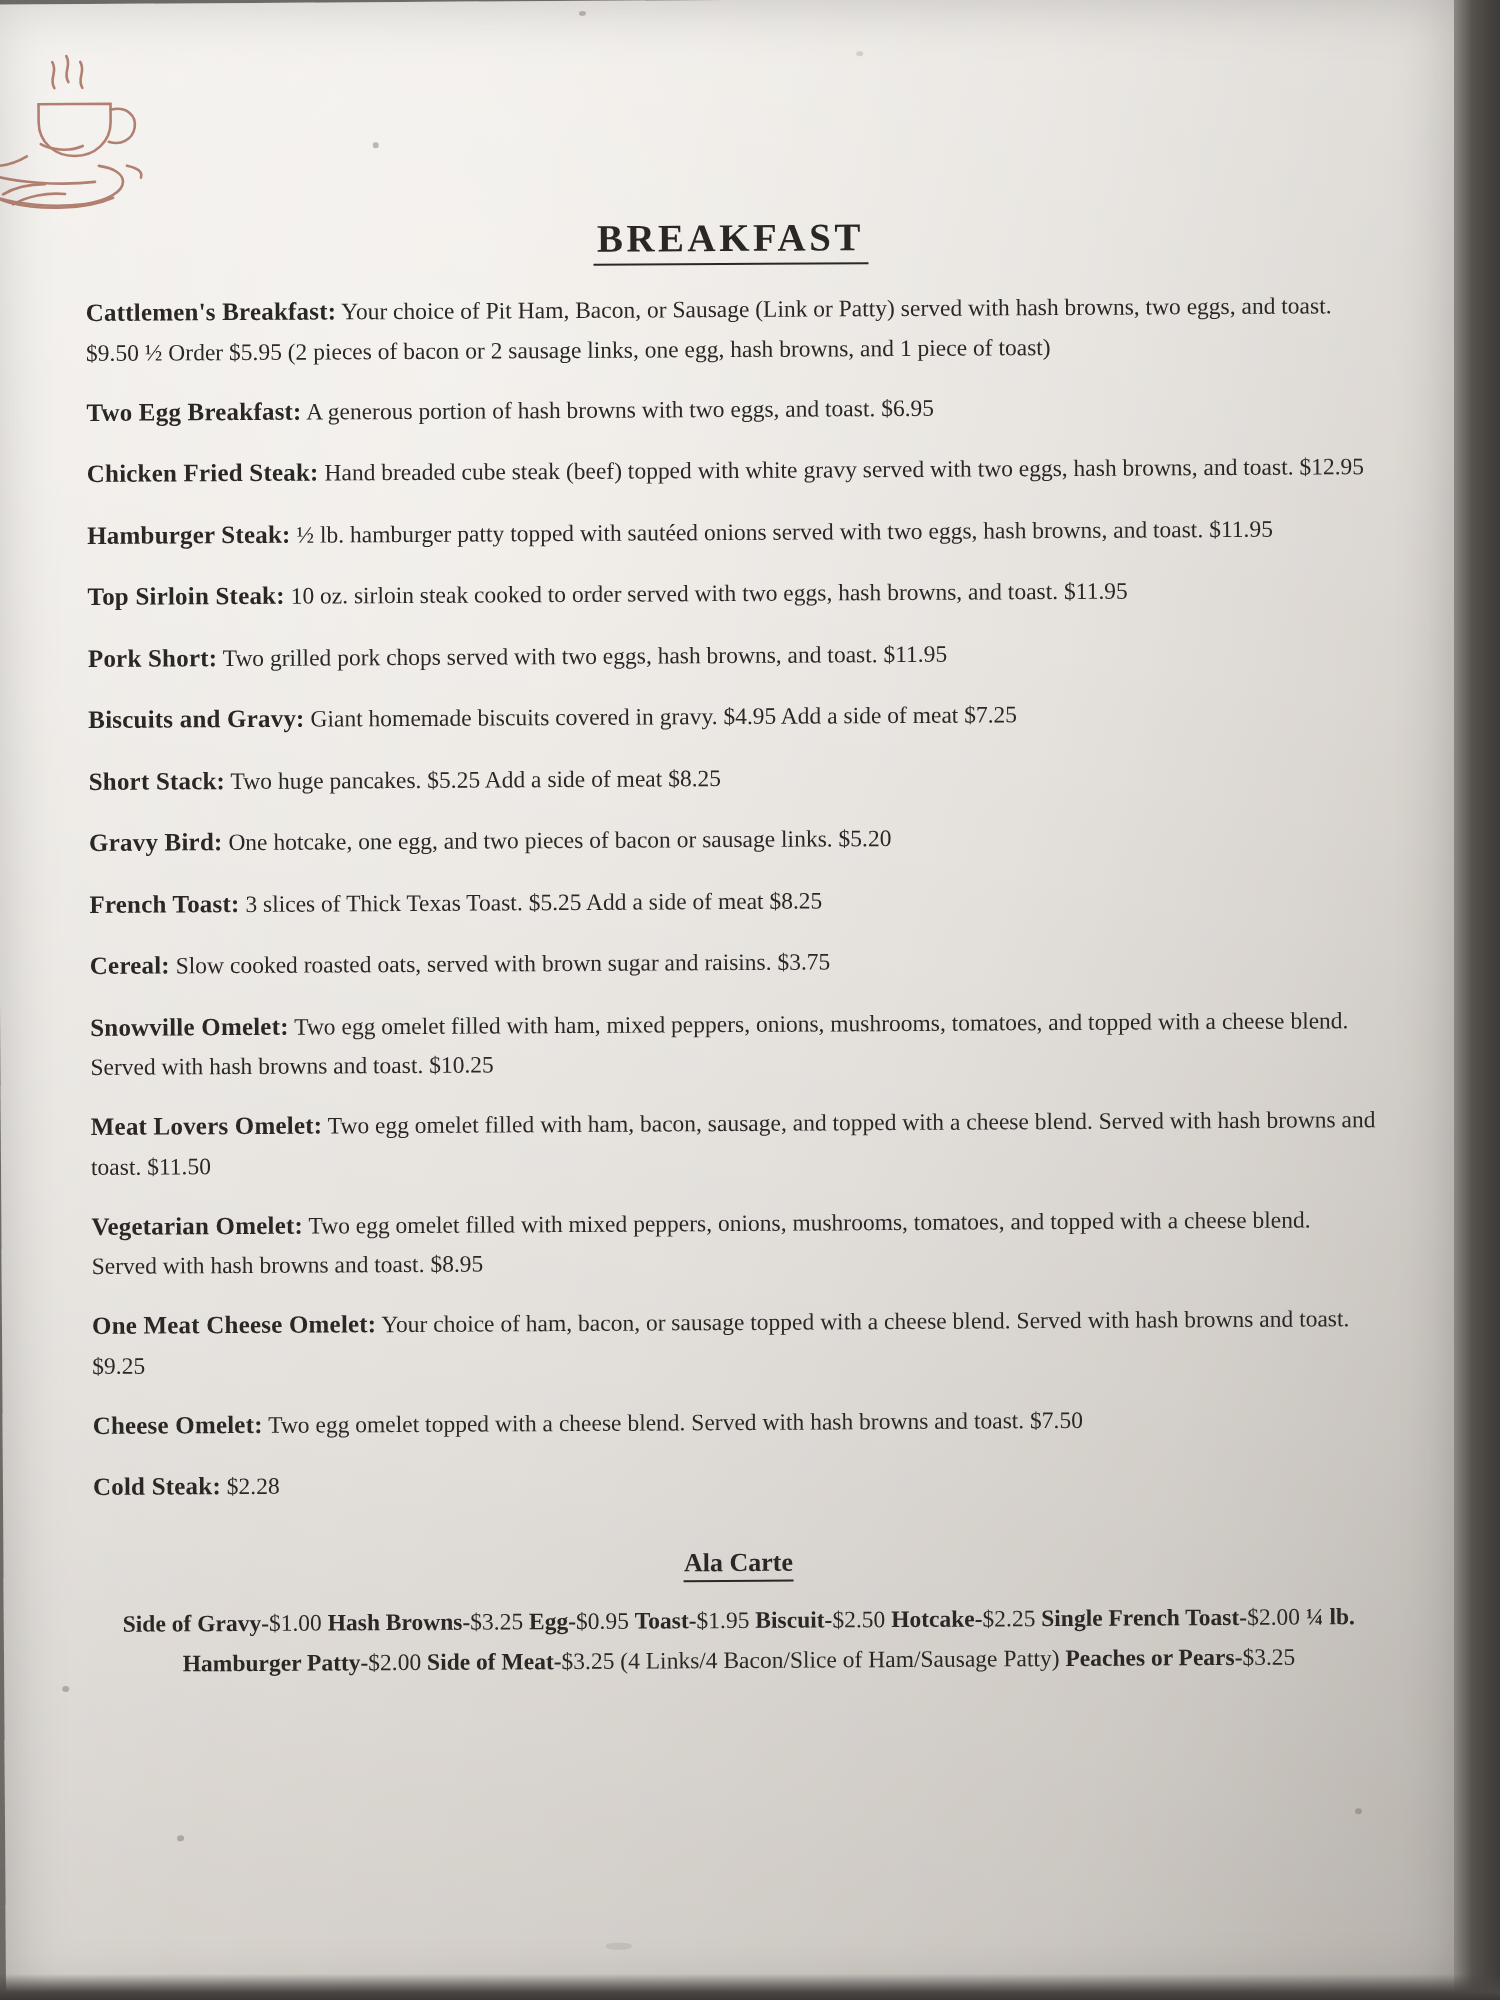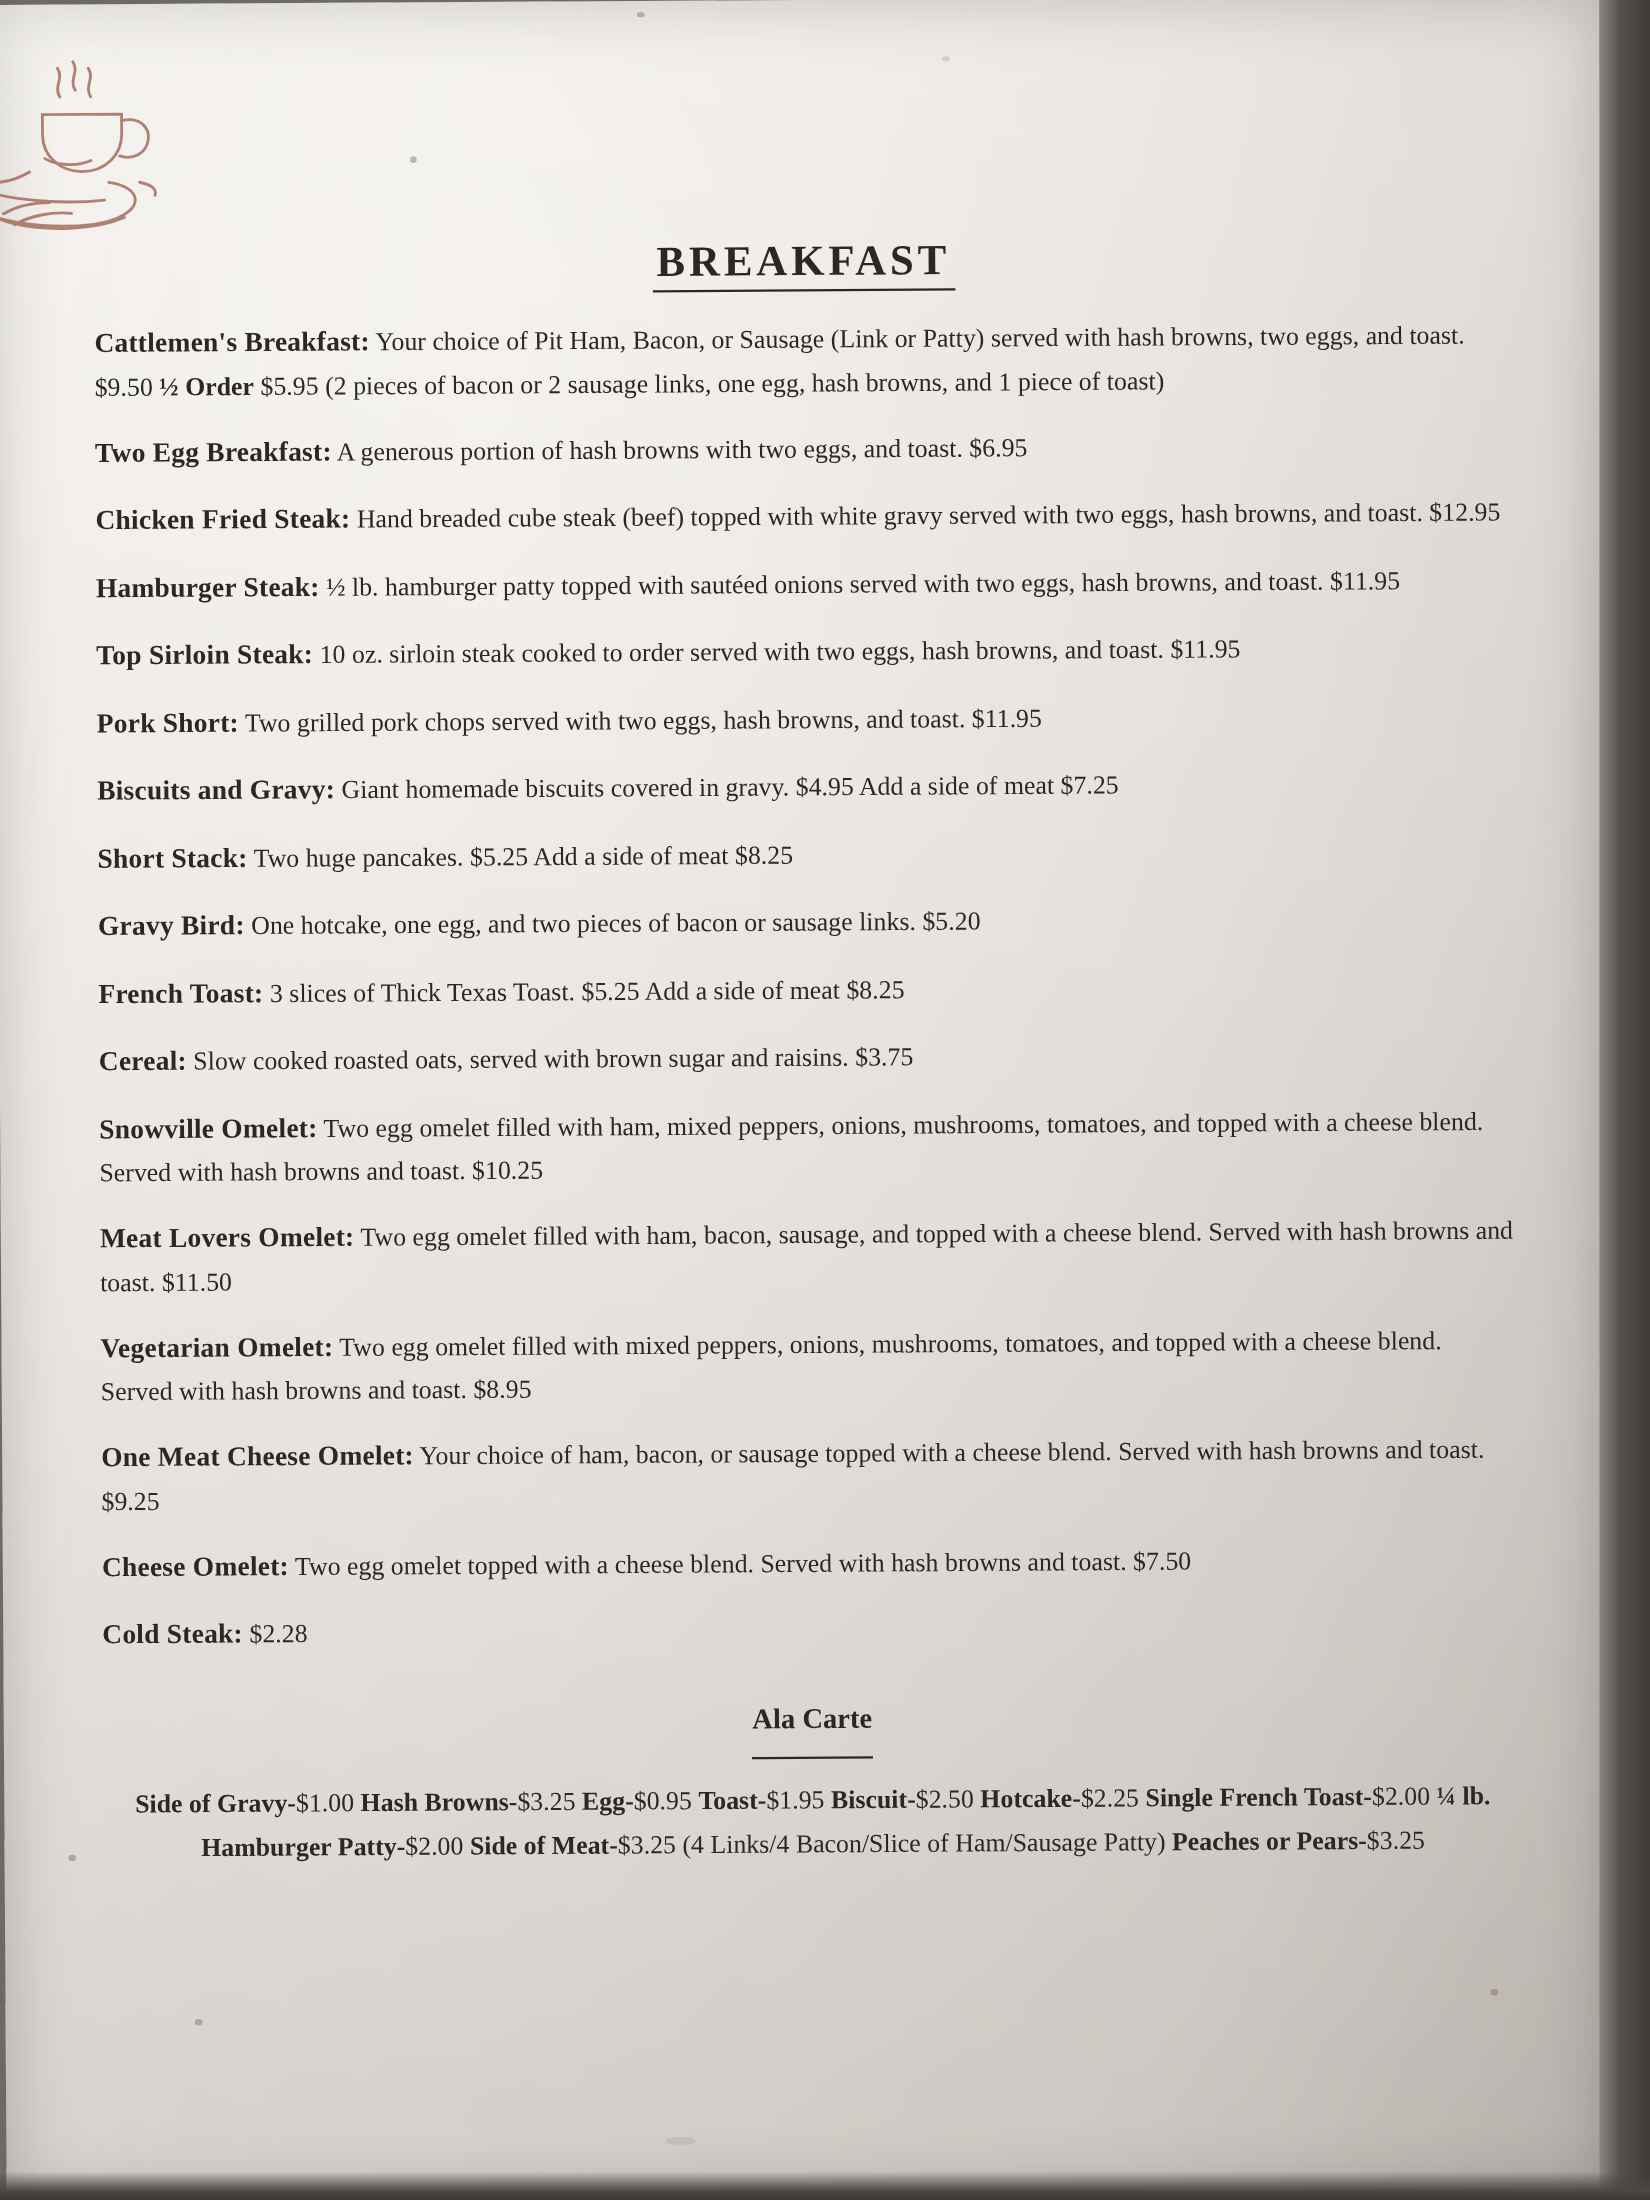--- a/index.html
+++ b/index.html
@@ -94,33 +94,33 @@
   }
   .item .nm {
     font-weight: bold;
     font-size: 25px;
     letter-spacing: 0.2px;
   }
   .item .ds {
     font-weight: normal;
   }
   .item .half {
-    font-weight: bold;
+    font-weight: normal;
   }
 
   #alacarte-head {
     text-align: center;
     margin: 44px 0 18px 0;
   }
   #alacarte-head span {
     display: inline-block;
     border-bottom: 2px solid #2a2724;
     font-size: 26px;
     font-weight: bold;
-    padding-bottom: 19px;
+    padding-bottom: 2px;
   }
   #alacarte-body {
     text-align: center;
     font-size: 23.5px;
     line-height: 1.72;
     padding: 0 24px;
   }
   #alacarte-body b { font-weight: bold; }
 
   

